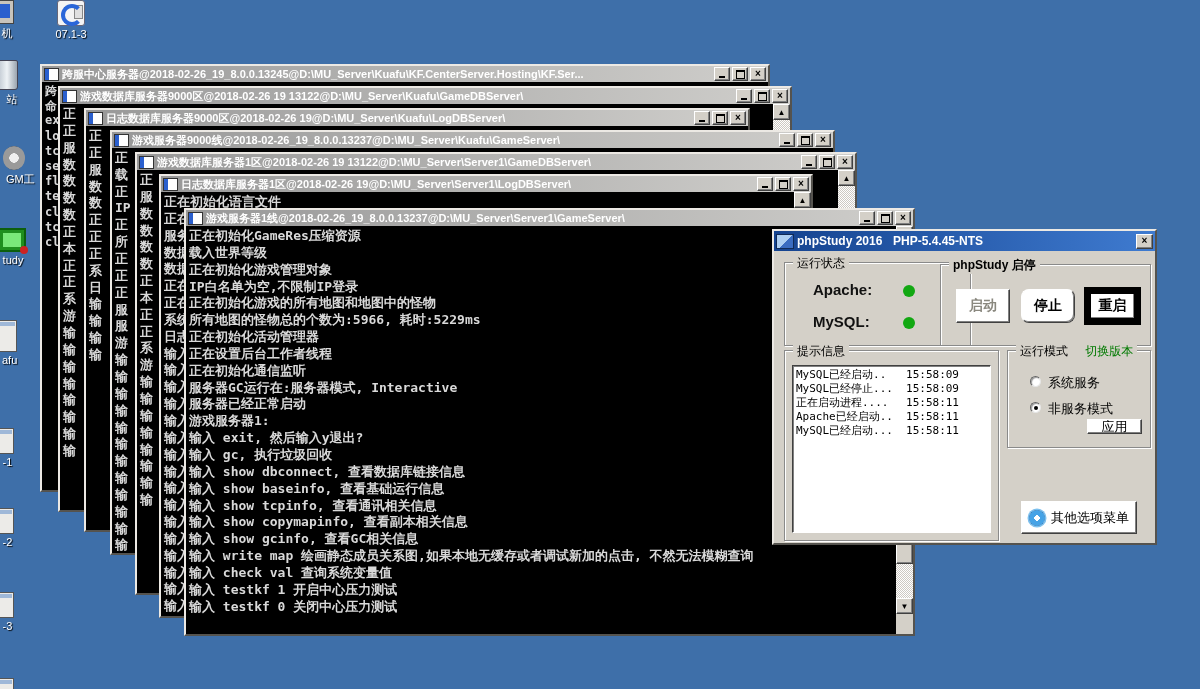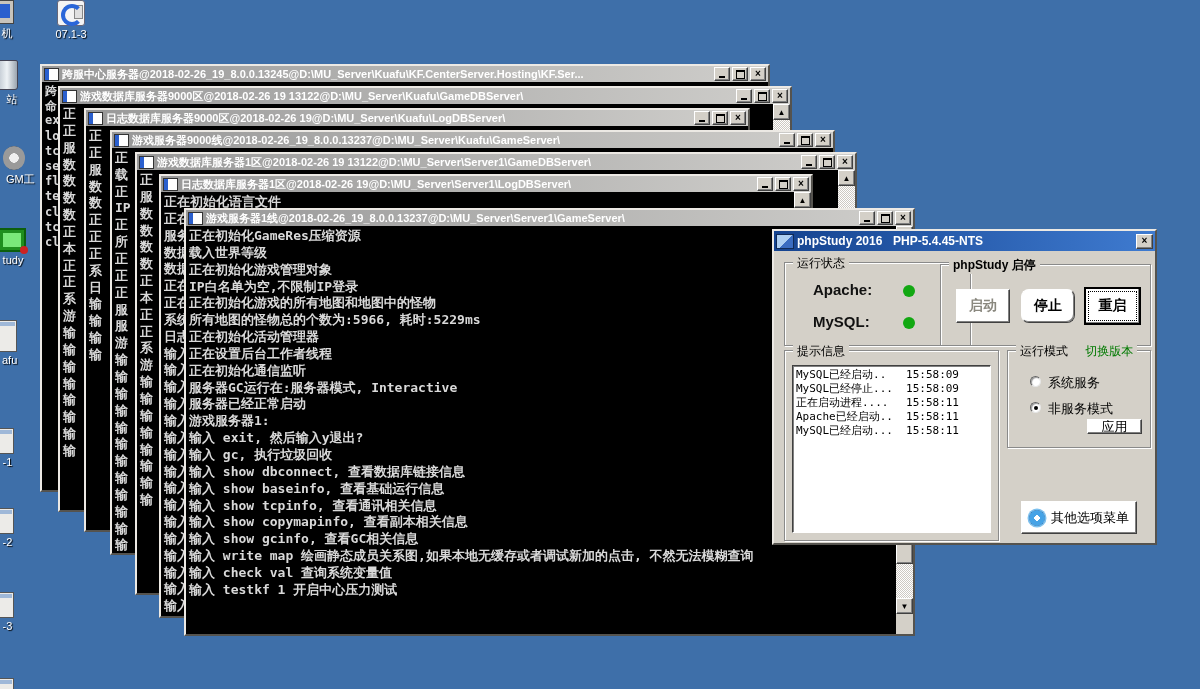--- a/index.html
+++ b/index.html
@@ -55,21 +55,21 @@
   .psver{color:#fff;font-weight:bold;font-size:12px;margin-right:150px;}
   .psicon{width:16px;height:13px;background:linear-gradient(135deg,#aecff2 0 55%,#3a6cc0 55%);border:1px solid #102a55;flex:none;}
   .grp{position:absolute;border:1px solid #8a8a8a;box-shadow:1px 1px 0 #fff,inset 1px 1px 0 #fff;}
   .grp .leg{position:absolute;top:-8px;left:8px;background:#d4d0c8;padding:0 4px;font-size:12px;color:#000;white-space:nowrap;}
   .statrow{position:absolute;left:28px;font-size:15px;color:#111;font-weight:bold;}
   .dot{position:absolute;width:12px;height:12px;border-radius:50%;background:var(--status-green,#12A812);}
   .pbtn{position:absolute;background:#ffffff;border:1px solid;border-color:#fff #404040 #404040 #fff;
         box-shadow:inset -1px -1px 0 #808080;font-size:14px;color:#000;
         display:flex;align-items:center;justify-content:center;box-sizing:border-box;font-family:"Liberation Sans",sans-serif;}
   .pbtn.dis{color:#8a887f;text-shadow:1px 1px 0 #fff;}
-  .pbtn.focus{border:2px solid #000000;outline:1px dotted #000;outline-offset:-5px;}
+  .pbtn.focus{border:7px solid #000000;outline:1px dotted #000;outline-offset:-5px;}
   .listbox{position:absolute;left:7px;top:14px;right:7px;bottom:7px;background:#fff;
            border:1px solid;border-color:#404040 #fff #fff #404040;box-shadow:inset 1px 1px 0 #808080;
            padding:2px 3px;box-sizing:border-box;overflow:hidden;}
   .tiprow{display:flex;justify-content:space-between;font-family:"DejaVu Sans Mono", monospace;
           font-size:11px;color:#000;line-height:14px;}
   .tiprow .t2{padding-right:28px;}
   .radio{position:absolute;width:11px;height:11px;border-radius:50%;background:#fff;border:1px solid;
          border-color:#636363 #e6e6e6 #e6e6e6 #636363;box-shadow:inset 1px 1px 1px #9a9a9a;box-sizing:border-box;}
   .radio.sel::after{content:"";display:block;width:4px;height:4px;background:#000;border-radius:50%;margin:2.5px auto;}
   .rlabel{position:absolute;font-size:13px;color:#000;}
@@ -425,20 +425,21 @@
         <div class="cline">输入 exit,  然后输入y退出?</div>
         <div class="cline">输入 gc,  执行垃圾回收</div>
         <div class="cline">输入 show dbconnect,  查看数据库链接信息</div>
         <div class="cline">输入 show baseinfo,  查看基础运行信息</div>
         <div class="cline">输入 show tcpinfo,  查看通讯相关信息</div>
         <div class="cline">输入 show copymapinfo,  查看副本相关信息</div>
         <div class="cline">输入 show gcinfo,  查看GC相关信息</div>
         <div class="cline">输入 write map 绘画静态成员关系图,如果本地无缓存或者调试新加的点击, 不然无法模糊查询</div>
         <div class="cline">输入 check val 查询系统变量值</div>
         <div class="cline">输入 testkf 1 开启中心压力测试</div>
+        <div class="cline">输入 testkf 0 关闭中心压力测试</div>
       </div>
     <div class="vsb" style="bottom:20px;">
       <span class="sbtn sb-up">
           <span>▲</span>
         </span>
       <span class="sthumb" style="top:274px;height:64px;"></span>
       <span class="sbtn sb-dn">
           <span>▼</span>
         </span>
     </div>

